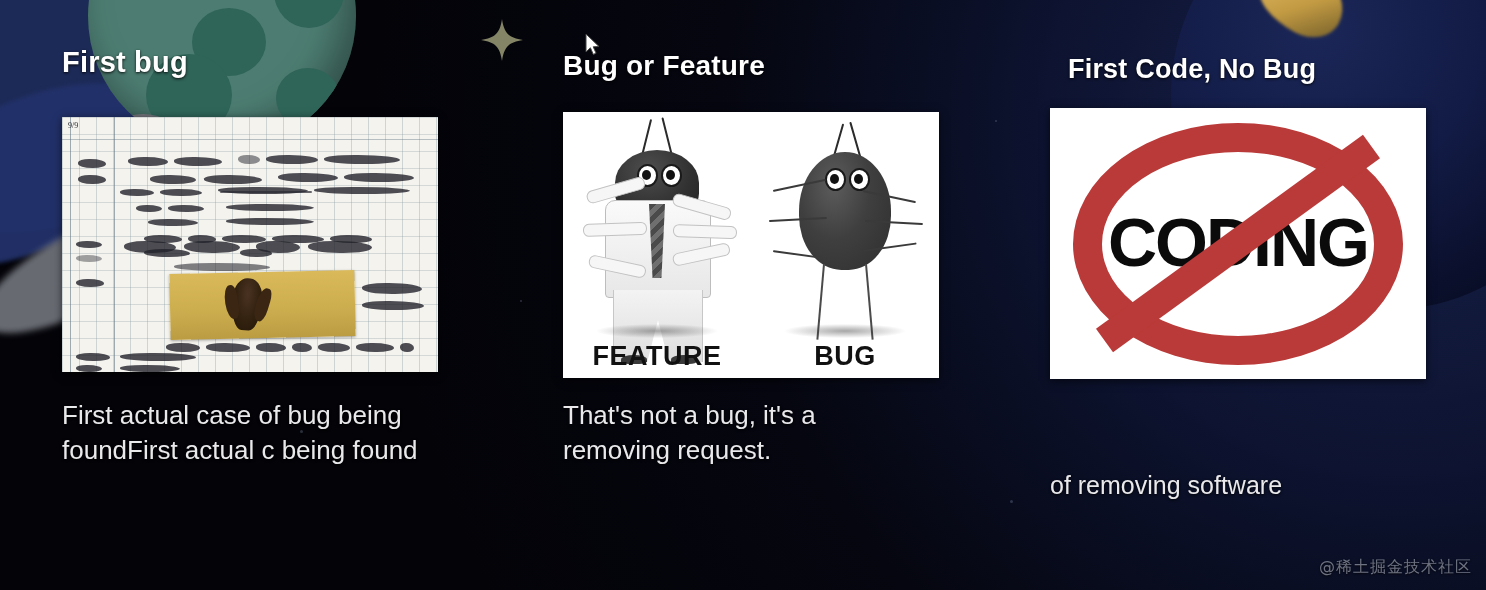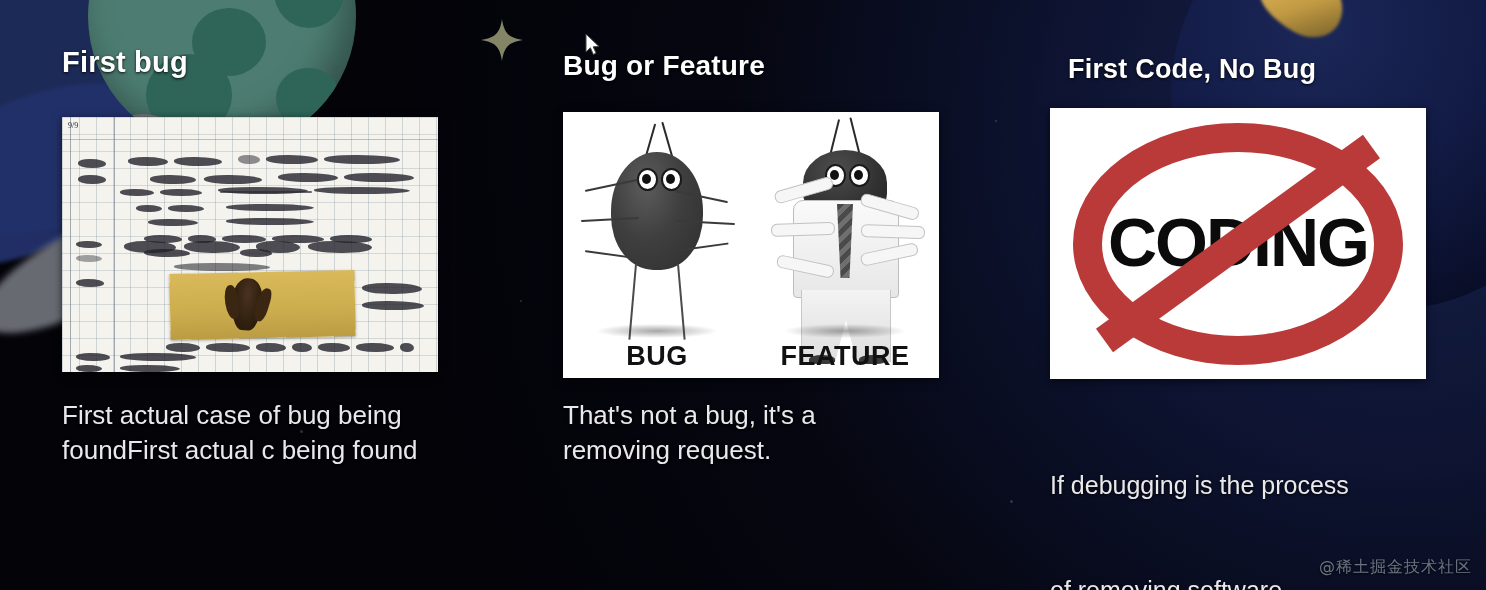--- a/index.html
+++ b/index.html
@@ -371,38 +371,20 @@
 
       <div class="caption">First actual case of bug being foundFirst actual c being found</div>
     </div>
 
     <div class="col" id="col-2">
       <div class="col-title">Bug or Feature</div>
 
       <div class="thumb">
         <div class="bugpic">
           <div class="halves">
-
-            <div class="half">
-              <div class="ant" style="left:78px;top:10px;height:48px;transform:rotate(16deg);"></div>
-              <div class="ant" style="left:112px;top:8px;height:50px;transform:rotate(-16deg);"></div>
-              <div class="bodyA"></div>
-              <div class="eye" style="left:50%;margin-left:-20px;top:56px;"></div>
-              <div class="eye" style="left:50%;margin-left:4px;top:56px;"></div>
-              <div class="leg" style="left:22px;top:78px;width:54px;transform:rotate(-12deg);"></div>
-              <div class="leg" style="left:18px;top:108px;width:58px;transform:rotate(-3deg);"></div>
-              <div class="leg" style="left:22px;top:138px;width:54px;transform:rotate(8deg);"></div>
-              <div class="leg" style="left:112px;top:78px;width:54px;transform:rotate(12deg);"></div>
-              <div class="leg" style="left:114px;top:108px;width:58px;transform:rotate(3deg);"></div>
-              <div class="leg" style="left:112px;top:138px;width:54px;transform:rotate(-8deg);"></div>
-              <div class="thinleg" style="left:72px;top:152px;height:76px;transform:rotate(5deg);"></div>
-              <div class="thinleg" style="left:114px;top:152px;height:76px;transform:rotate(-5deg);"></div>
-              <div class="shadowEl"></div>
-              <div class="blabel">BUG</div>
-            </div>
 
             <div class="half">
               <div class="ant" style="left:76px;top:6px;height:46px;transform:rotate(14deg);"></div>
               <div class="ant" style="left:110px;top:4px;height:48px;transform:rotate(-14deg);"></div>
               <div class="bodyB"></div>
               <div class="eye" style="left:50%;margin-left:-20px;top:52px;"></div>
               <div class="eye" style="left:50%;margin-left:4px;top:52px;"></div>
               <div class="suit"></div>
               <div class="tie"></div>
               <div class="legsuit"></div>
@@ -411,41 +393,58 @@
               <div class="armw" style="left:26px;top:142px;width:56px;transform:rotate(12deg);"></div>
               <div class="armw" style="left:110px;top:80px;width:58px;transform:rotate(16deg);"></div>
               <div class="armw" style="left:110px;top:112px;width:62px;transform:rotate(2deg);"></div>
               <div class="armw" style="left:110px;top:142px;width:56px;transform:rotate(-12deg);"></div>
               <div class="shoe" style="left:58px;top:243px;"></div>
               <div class="shoe" style="left:108px;top:243px;"></div>
               <div class="shadowEl"></div>
               <div class="blabel">FEATURE</div>
             </div>
 
+            <div class="half">
+              <div class="ant" style="left:78px;top:10px;height:48px;transform:rotate(16deg);"></div>
+              <div class="ant" style="left:112px;top:8px;height:50px;transform:rotate(-16deg);"></div>
+              <div class="bodyA"></div>
+              <div class="eye" style="left:50%;margin-left:-20px;top:56px;"></div>
+              <div class="eye" style="left:50%;margin-left:4px;top:56px;"></div>
+              <div class="leg" style="left:22px;top:78px;width:54px;transform:rotate(-12deg);"></div>
+              <div class="leg" style="left:18px;top:108px;width:58px;transform:rotate(-3deg);"></div>
+              <div class="leg" style="left:22px;top:138px;width:54px;transform:rotate(8deg);"></div>
+              <div class="leg" style="left:112px;top:78px;width:54px;transform:rotate(12deg);"></div>
+              <div class="leg" style="left:114px;top:108px;width:58px;transform:rotate(3deg);"></div>
+              <div class="leg" style="left:112px;top:138px;width:54px;transform:rotate(-8deg);"></div>
+              <div class="thinleg" style="left:72px;top:152px;height:76px;transform:rotate(5deg);"></div>
+              <div class="thinleg" style="left:114px;top:152px;height:76px;transform:rotate(-5deg);"></div>
+              <div class="shadowEl"></div>
+              <div class="blabel">BUG</div>
+            </div>
+
           </div>
         </div>
       </div>
 
       <div class="caption">That's not a bug, it's a
 removing request.</div>
     </div>
 
     <div class="col" id="col-3">
       <div class="col-title">First Code,  No Bug</div>
 
       <div class="thumb">
         <div class="nocode">
           <div class="ring"></div>
           <div class="codingword">CODING</div>
           <div class="slash"></div>
         </div>
       </div>
 
       <div class="caption">
-        <span>If debugging is the process</span>
         <span>of removing software</span>
         
         
         
       </div>
     </div>
 
   </div>
 
   <svg id="cursor" viewBox="0 0 16 24">

